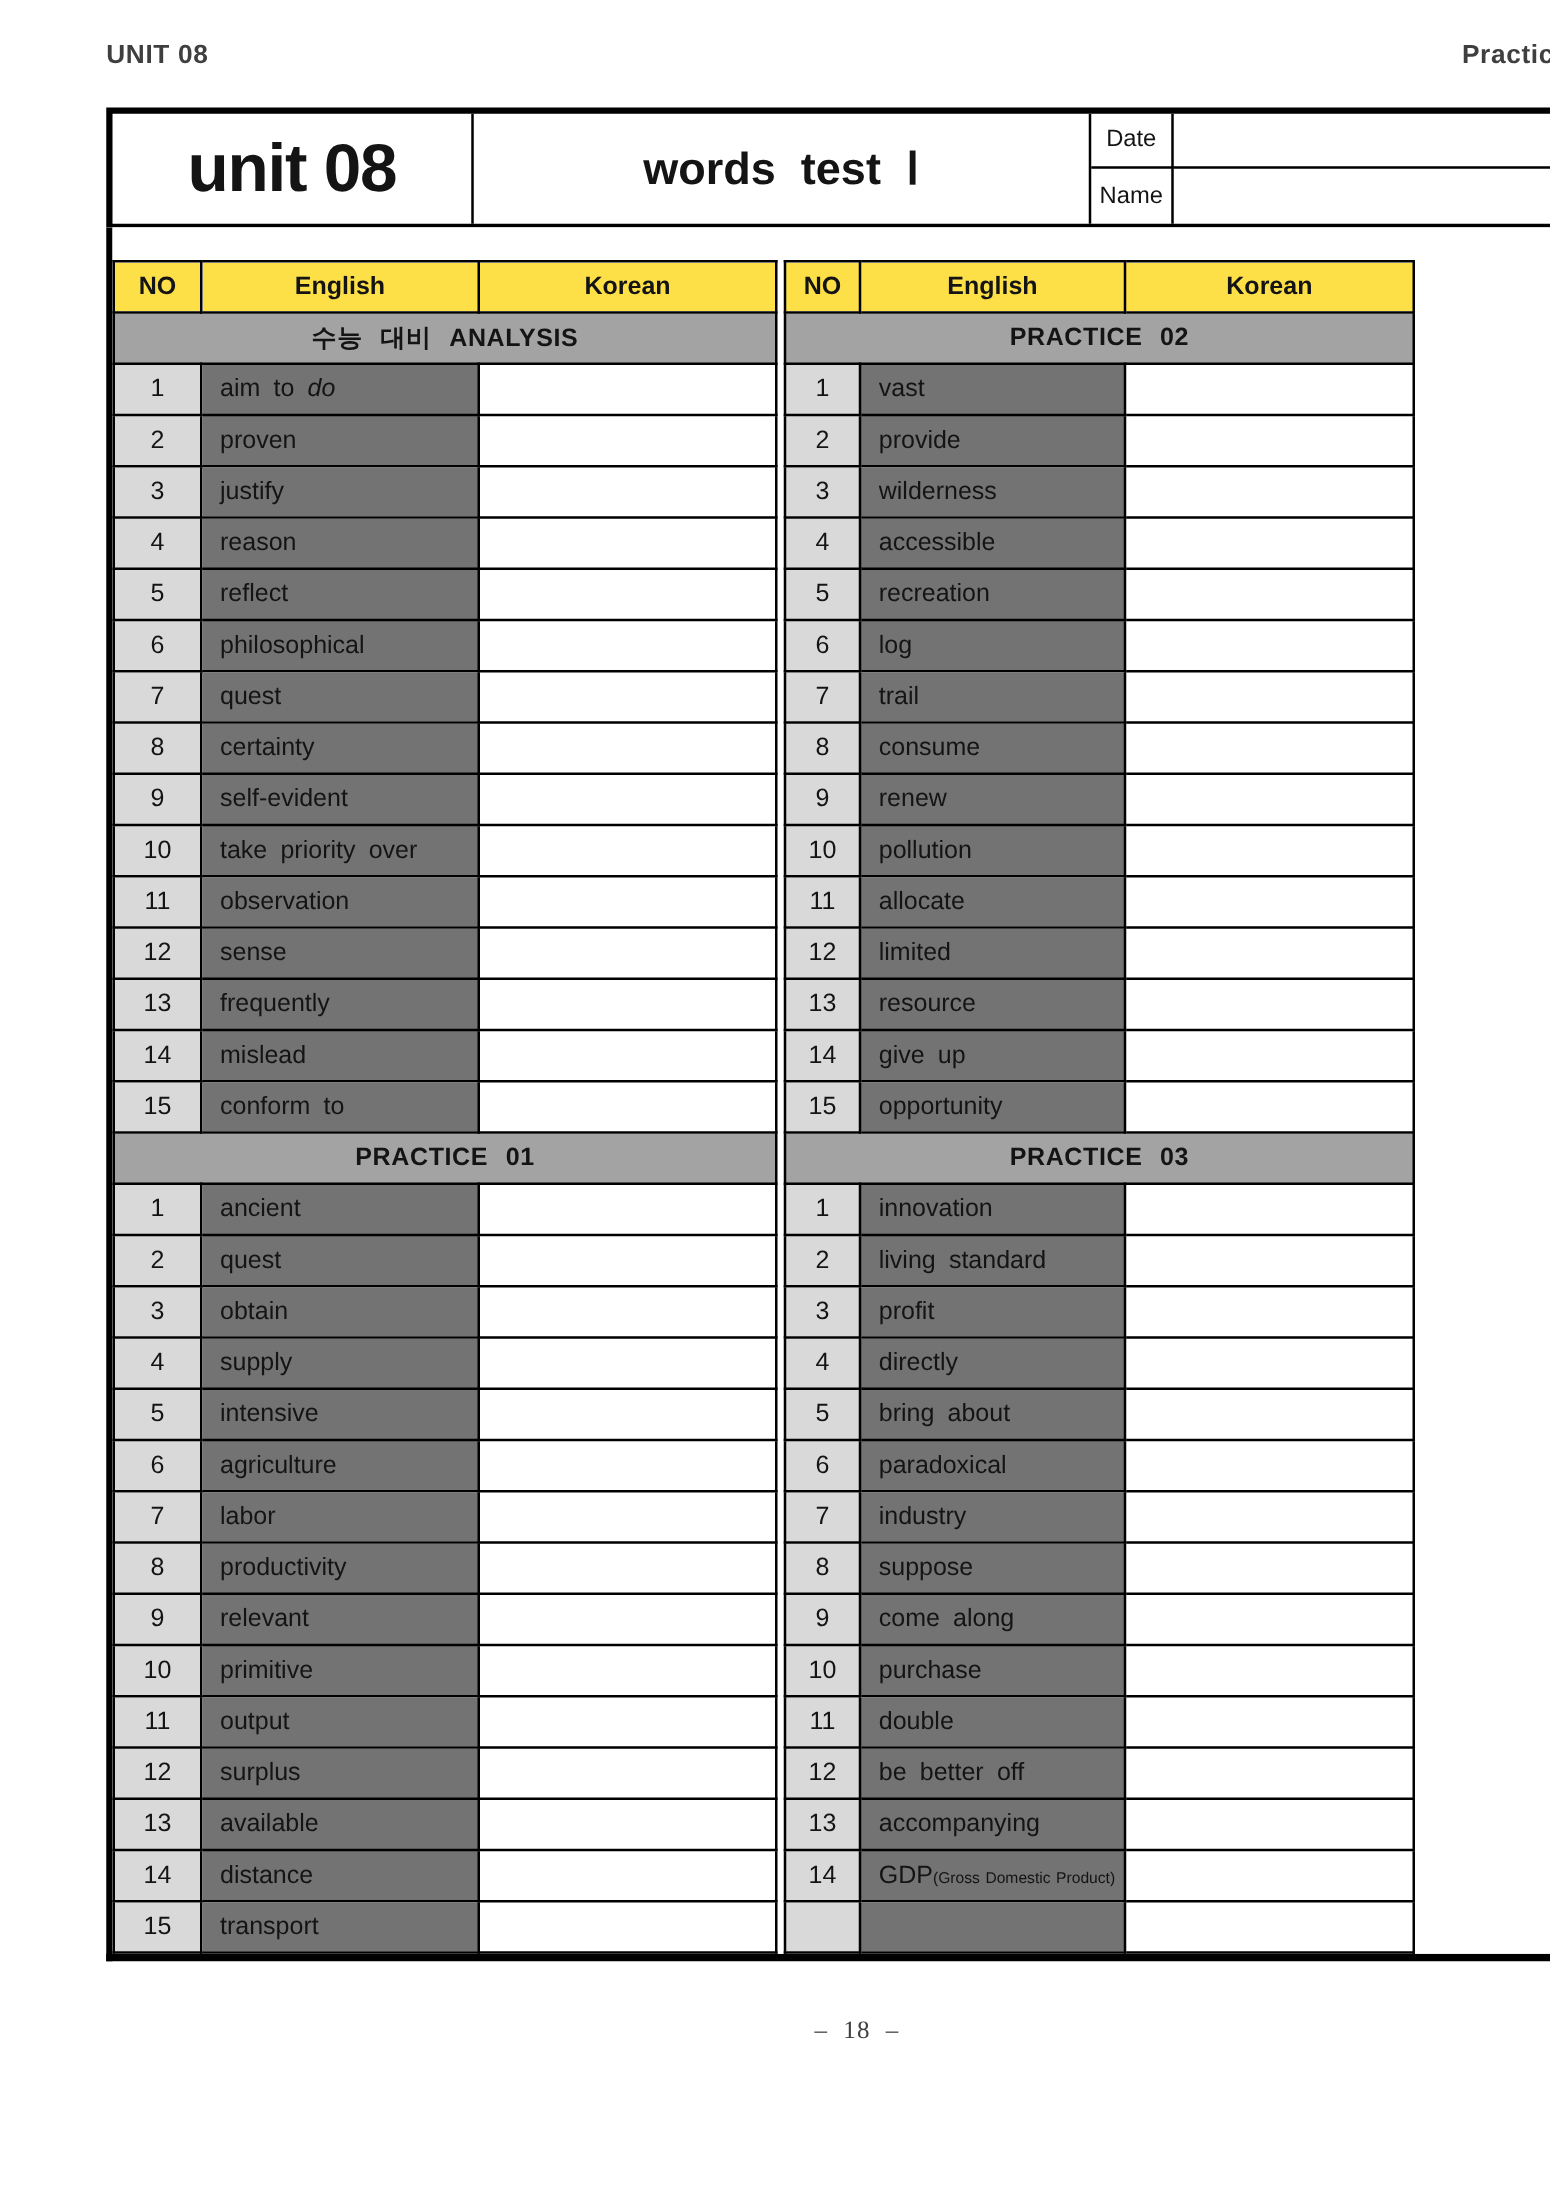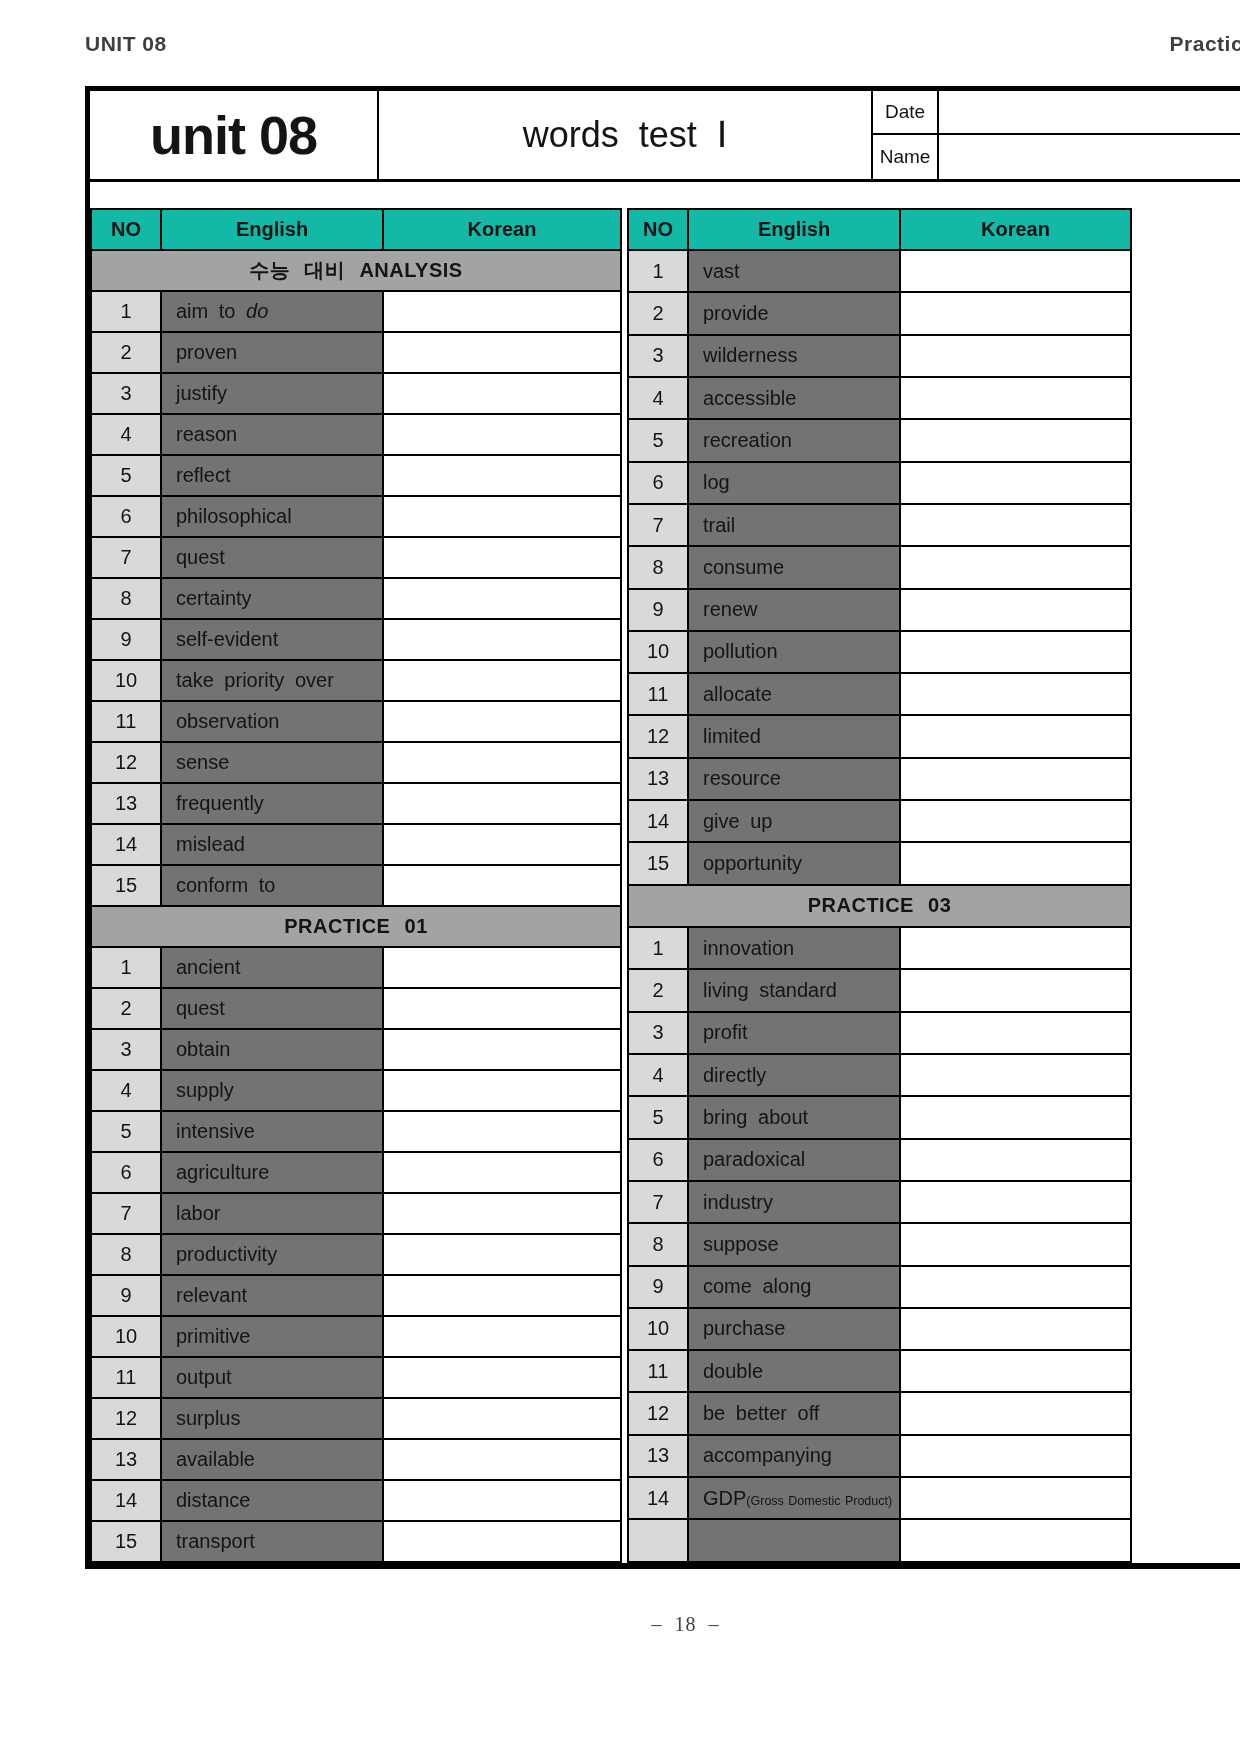--- a/index.html
+++ b/index.html
@@ -22,35 +22,35 @@
     margin-top:30px;
     display:grid;
     grid-template-columns:289px 494px 66px 1fr;
     grid-template-rows:44px 44px;
     border:5px solid #000;
     border-bottom-width:3px;
     background:#fff;
   }
   .tcell { display:flex; align-items:center; justify-content:center; }
   .unit-cell { grid-row:1/3; border-right:2px solid #000; font-size:54px; font-weight:700; letter-spacing:-1px; }
-  .test-cell { grid-row:1/3; border-right:2px solid #000; font-size:36px; font-weight:400; word-spacing:10px; }
+  .test-cell { grid-row:1/3; border-right:2px solid #000; font-size:36px; font-weight:700; word-spacing:10px; }
   .date-label-cell { border-right:2px solid #000; border-bottom:2px solid #000; font-size:19px; }
   .date-blank-cell { border-bottom:2px solid #000; }
   .name-label-cell { border-right:2px solid #000; font-size:19px; }
 
   
   .main-wrap { border-left:5px solid #000; border-right:5px solid #000; border-bottom:6px solid #000; background:#fff; }
   .spacer-row { height:26px; background:#fff; }
   .halves { display:flex; gap:5px; background:#fff; }
   table.word-table { border-collapse:collapse; table-layout:fixed; }
   table.word-table.left  { width:530px; }
   table.word-table.right { width:503px; }
   table.word-table td, table.word-table th { border:2px solid #000; height:41px; overflow:hidden; }
   th.col-no, th.col-en, th.col-ko {
-    background:#14b8a6; font-size:20px; font-weight:700; text-align:center; height:38px;
+    background:#fde047; font-size:20px; font-weight:700; text-align:center; height:38px;
   }
   td.section-header {
     background:#a3a3a3; font-size:20px; font-weight:700; text-align:center;
     letter-spacing:0.5px; word-spacing:8px; height:42px;
   }
   td.no-cell { background:#d9d9d9; text-align:center; font-size:20px; }
   td.en-cell { background:#737373; text-align:left; padding-left:14px; font-size:20px; word-spacing:5px; }
   td.ko-cell { background:#fff; }
   td.en-cell em { font-style:italic; }
   td.en-cell .small-note { font-size:12.5px; letter-spacing:0; word-spacing:1px; }
@@ -265,20 +265,23 @@
             </colgroup>
           <thead>
             <tr>
               <th class="col-no">NO</th>
               <th class="col-en">English</th>
               <th class="col-ko">Korean</th>
             </tr>
           </thead>
           <tbody>
               <tr>
+                <td colspan="3" class="section-header">PRACTICE 02</td>
+              </tr>
+              <tr>
                 <td class="no-cell">1</td>
                 <td class="en-cell">vast</td>
                 <td class="ko-cell"></td>
               </tr>
               <tr>
                 <td class="no-cell">2</td>
                 <td class="en-cell">provide</td>
                 <td class="ko-cell"></td>
               </tr>
               <tr>

